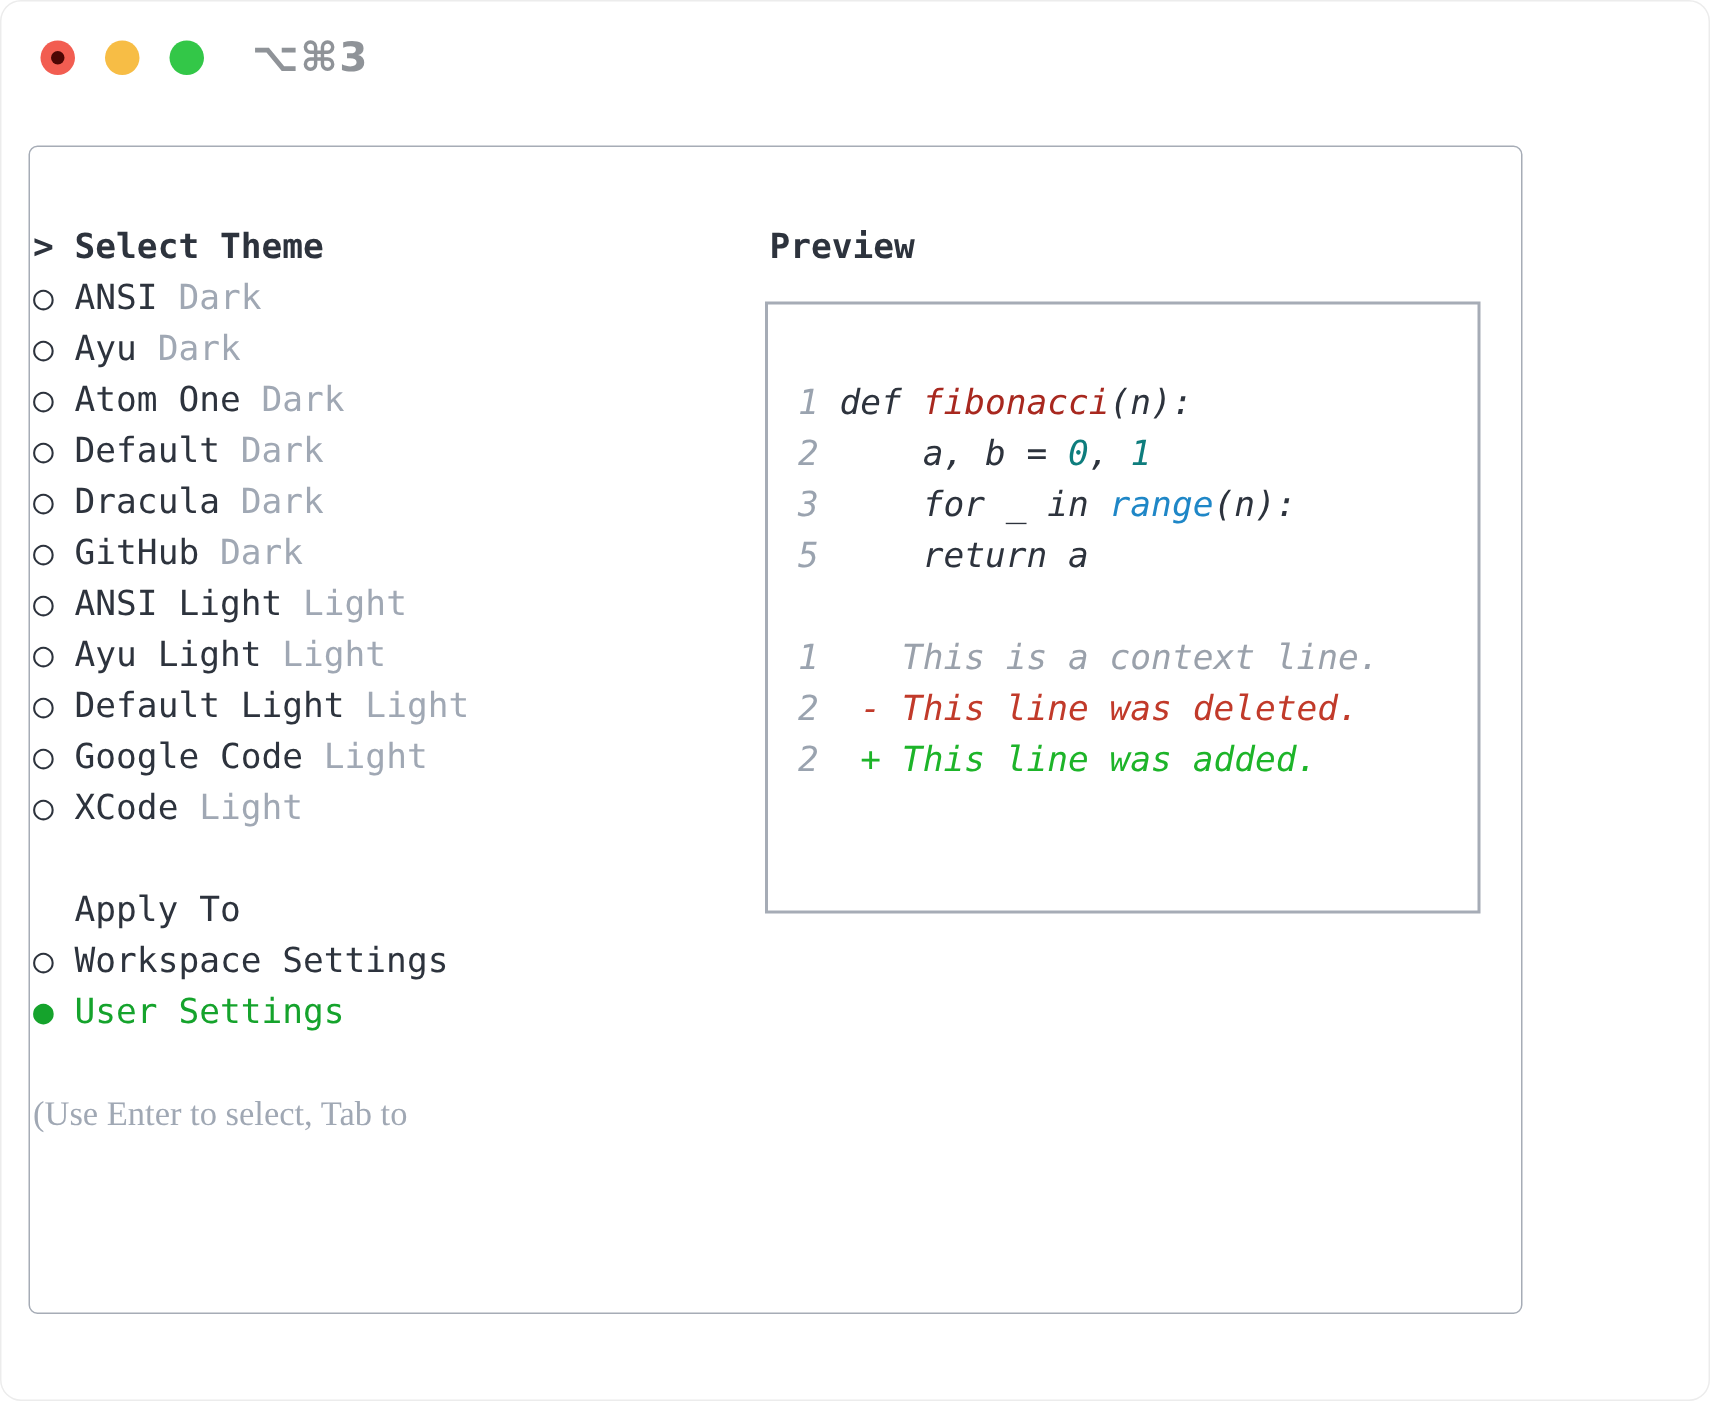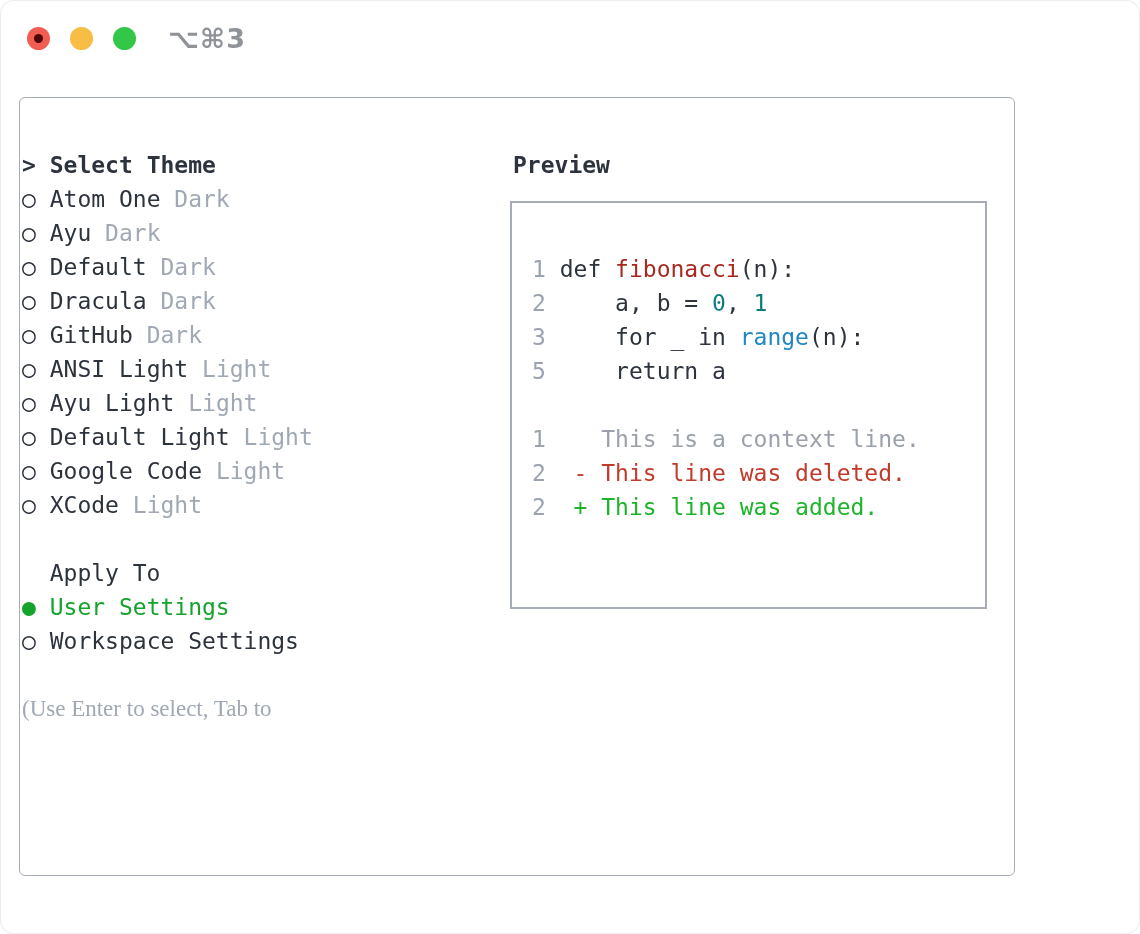--- a/index.html
+++ b/index.html
@@ -40,21 +40,21 @@
   .bold{font-weight:bold;}
   .muted{color:var(--c-muted,#a0a8b4);}
   .sel{color:var(--c-green,#15a32c);}
   .hint{color:var(--c-muted,#a0a8b4);font-family:Liberation Serif, serif;}
   
   .preview-title{position:absolute;left:481px;top:50px;margin-left:12px;}
   .preview-box{
     position:absolute;left:490px;top:103px;width:477px;height:408px;
     border:2px solid var(--c-border,#a6acb6);
     box-sizing:border-box;background:#ffffff;
-    padding:49px 0 0 20px;overflow:hidden;
+    padding:49px 0 0 20px;overflow:hidden;font-style:italic;
   }
   .ln{color:var(--c-line_number,#9aa3af);}
   .tk-fg{color:var(--c-text,#2d333d);}
   .tk-red{color:var(--c-code_red,#a8281f);}
   .tk-teal{color:var(--c-code_teal,#0e7d7d);}
   .tk-blue{color:var(--c-code_blue,#1f87c7);}
   .tk-ctx{color:var(--c-diff_context,#9aa1ab);}
   .tk-del{color:var(--c-diff_deleted,#c13a2a);}
   .tk-add{color:var(--c-diff_added,#1db429);}
 </style>
@@ -66,36 +66,37 @@
   <div class="light yellow"></div>
   <div class="light green"></div>
 </div>
 <div class="win-title">⌥⌘3</div>
 
 <div class="panel">
 
   <div class="left-col">
     <div class="row bold"><span id="prompt-glyph">&gt;</span><span id="select-theme-text"> Select Theme</span></div>
     <div id="theme-list">
+        <div class="row"><span class="">○</span><span class=""> ANSI</span><span class="muted"> Dark</span></div>
+        <div class="row"><span class="">○</span><span class=""> Ayu</span><span class="muted"> Dark</span></div>
         <div class="row"><span class="">○</span><span class=""> Atom One</span><span class="muted"> Dark</span></div>
-        <div class="row"><span class="">○</span><span class=""> Ayu</span><span class="muted"> Dark</span></div>
         <div class="row"><span class="">○</span><span class=""> Default</span><span class="muted"> Dark</span></div>
         <div class="row"><span class="">○</span><span class=""> Dracula</span><span class="muted"> Dark</span></div>
         <div class="row"><span class="">○</span><span class=""> GitHub</span><span class="muted"> Dark</span></div>
         <div class="row"><span class="">○</span><span class=""> ANSI Light</span><span class="muted"> Light</span></div>
         <div class="row"><span class="">○</span><span class=""> Ayu Light</span><span class="muted"> Light</span></div>
         <div class="row"><span class="">○</span><span class=""> Default Light</span><span class="muted"> Light</span></div>
         <div class="row"><span class="">○</span><span class=""> Google Code</span><span class="muted"> Light</span></div>
         <div class="row"><span class="">○</span><span class=""> XCode</span><span class="muted"> Light</span></div>
       </div>
     <div class="row"> </div>
     <div class="row"><span id="apply-to-text">  Apply To</span></div>
     <div id="apply-list">
+        <div class="row"><span class="">○</span><span class=""> Workspace Settings</span></div>
         <div class="row"><span class="sel">●</span><span class="sel"> User Settings</span></div>
-        <div class="row"><span class="">○</span><span class=""> Workspace Settings</span></div>
       </div>
     <div class="row"> </div>
     <div class="row hint">(Use Enter to select, Tab to</div>
   </div>
 
   <div class="preview-title row bold">Preview</div>
 
   <div class="preview-box">
     <div id="preview-lines">
         <div class="row"><span class="ln">1 </span><span class="tk-fg">def </span><span class="tk-red">fibonacci</span><span class="tk-fg">(n):</span></div>

